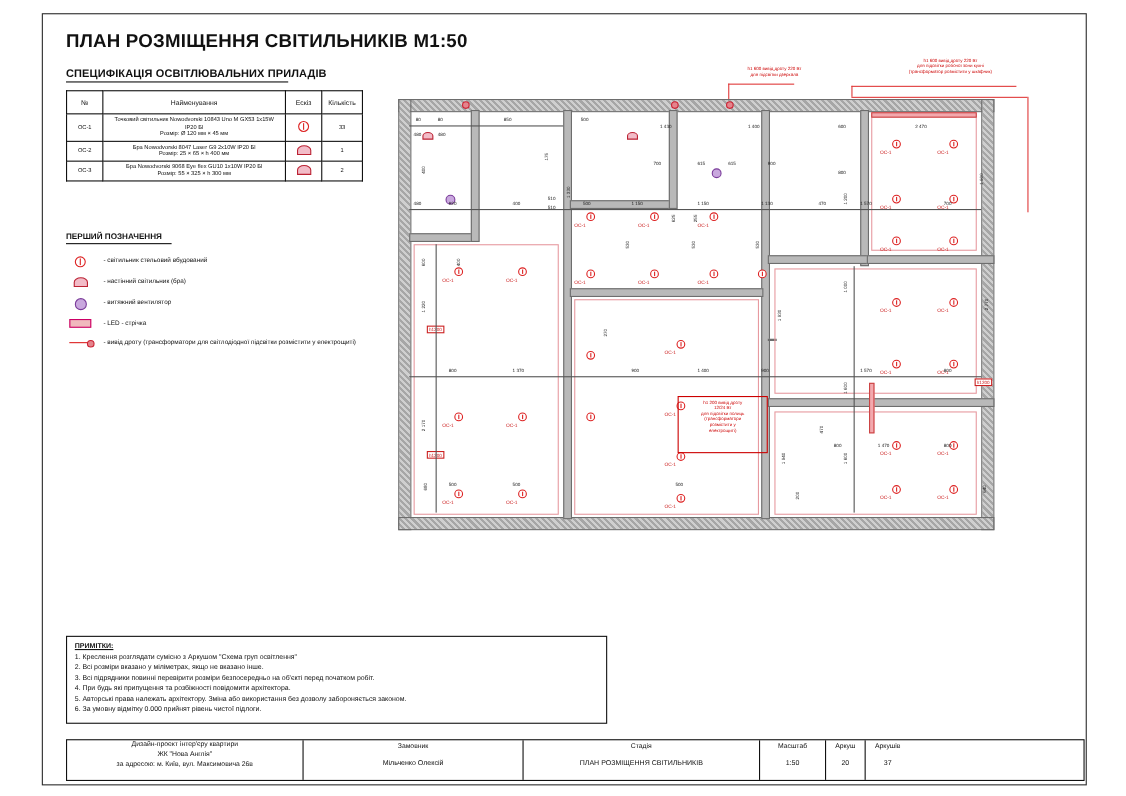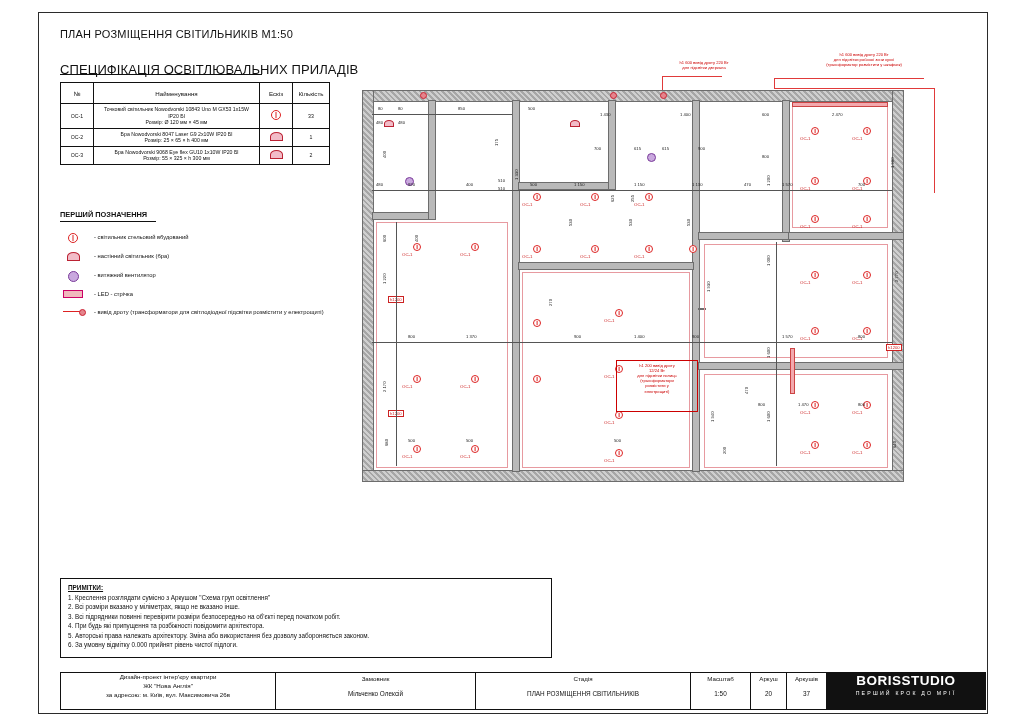--- a/index.html
+++ b/index.html
@@ -1,20 +1,20 @@
 <!DOCTYPE html>
 <html><head>
 <meta charset="utf-8">
 <style>
   html,body{margin:0;padding:0;background:#d8d8d8;}
   body{font-family:"Liberation Sans",sans-serif;}
   #page{position:relative;width:1024px;height:724px;background:#ffffff;overflow:hidden;}
   .sheet{position:absolute;left:38px;top:12px;width:948px;height:700px;border:1px solid #2b2b2b;background:#fff;}
-  .title{position:absolute;left:60px;top:28px;font-size:11px;font-weight:normal;letter-spacing:.2px;color:#111;}
-  .subtitle{position:absolute;left:60px;top:62px;font-size:13px;font-weight:normal;color:#111;letter-spacing:.1px;}
+  .title{position:absolute;left:60px;top:28px;font-size:17px;font-weight:bold;letter-spacing:.2px;color:#111;}
+  .subtitle{position:absolute;left:60px;top:62px;font-size:10px;font-weight:bold;color:#111;letter-spacing:.1px;}
   .subline{position:absolute;left:60px;top:74px;width:202px;height:1px;background:#111;}
 
   
   table.spec{position:absolute;left:60px;top:82px;border-collapse:collapse;width:270px;}
   table.spec td,table.spec th{border:.8px solid #111;font-size:5.2px;color:#111;padding:2px 3px;vertical-align:middle;}
   table.spec th{font-size:6.2px;font-weight:normal;text-align:center;height:16px;}
   td.c{text-align:center;}
   .n-col{width:26px;}
   .sk-col{width:26px;}
   .q-col{width:30px;}
@@ -395,18 +395,14 @@
       <div class="vl">1:50</div>
     </div>
     <div class="cell c-ark">
       <div class="hd">Аркуш</div>
       <div class="vl">20</div>
     </div>
     <div class="cell c-ark2">
       <div class="hd">Аркушів</div>
       <div class="vl">37</div>
     </div>
-    <div class="cell c-logo">
-      <div class="b1">BORISSTUDIO</div>
-      <div class="b2">ПЕРШИЙ КРОК ДО МРІЇ</div>
-    </div>
   </div>
 </div>
 
 </body></html>

